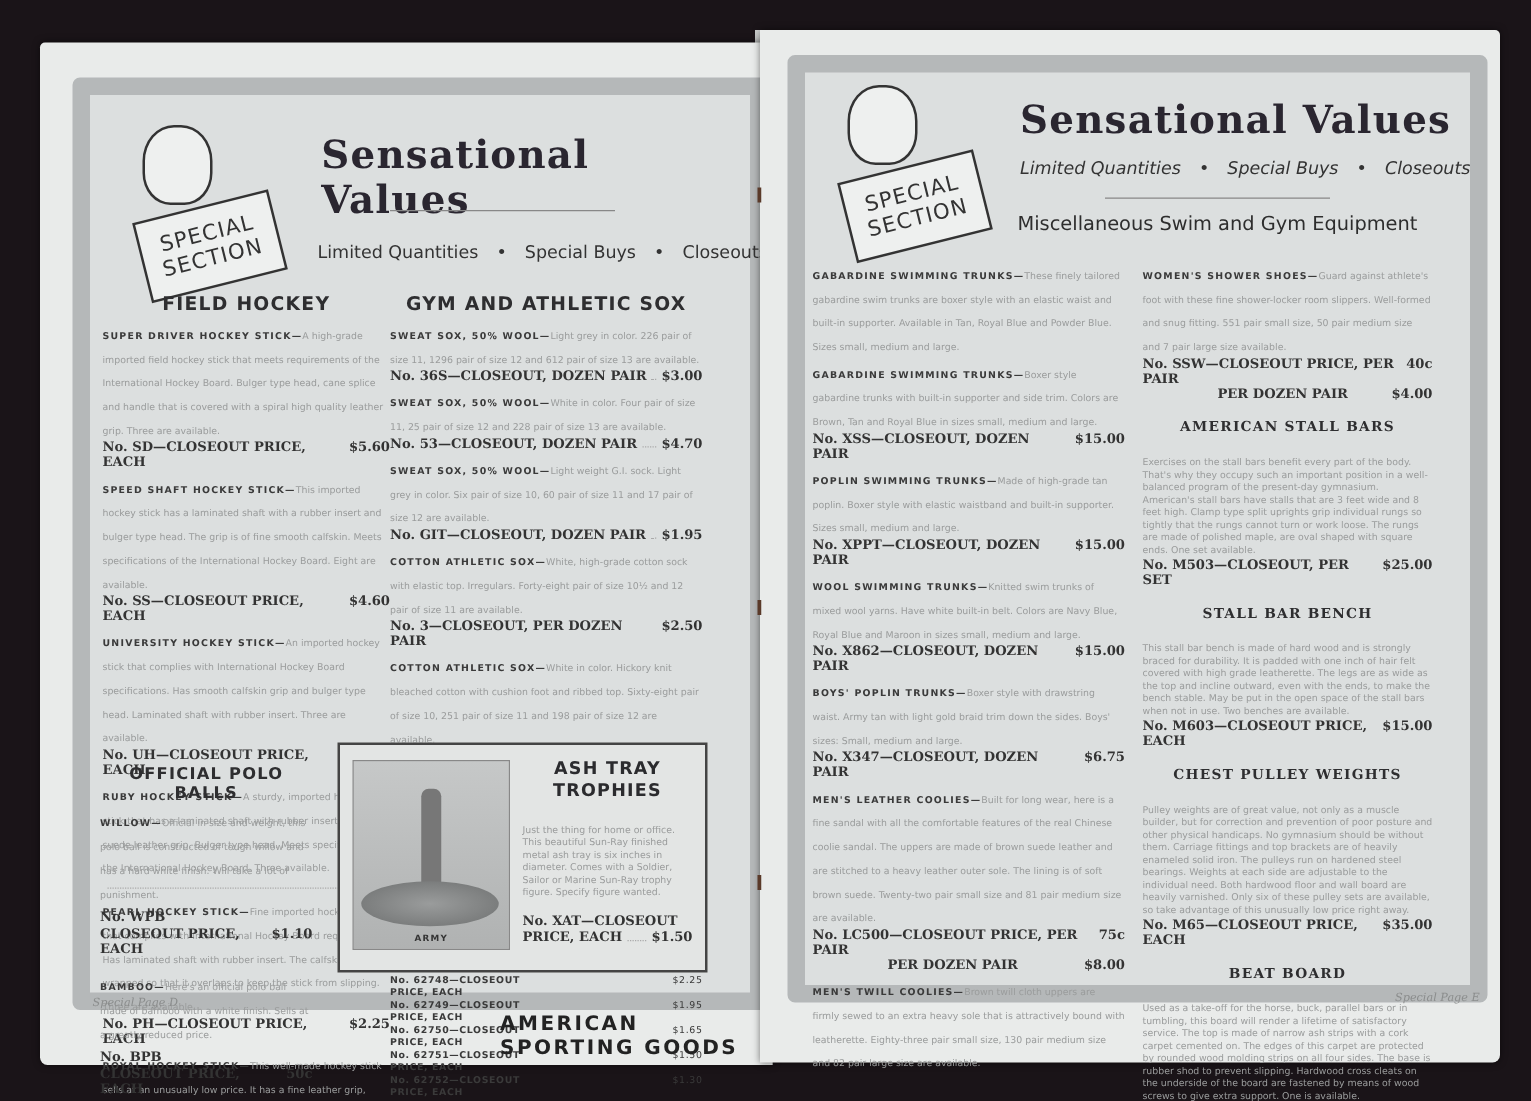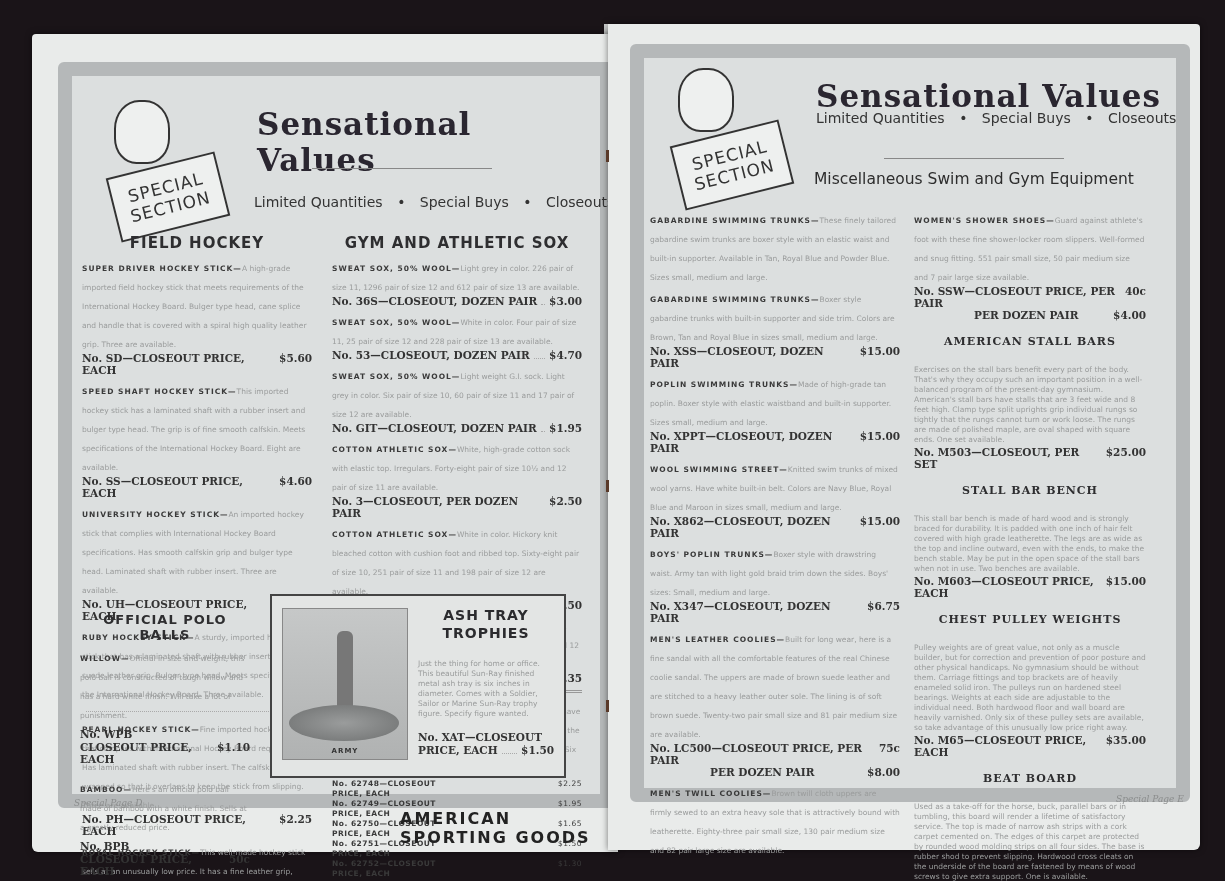--- a/index.html
+++ b/index.html
@@ -92,21 +92,21 @@
             </div></div>
           <div class="item"><span class="iname">PEARL HOCKEY STICK—</span><span class="idesc">Fine imported hockey stick that complies with International Hockey Board requirements. Has laminated shaft with rubber insert. The calfskin grip is wrapped so that it overlaps to keep the stick from slipping. Three are available.</span><div class="order">
               <span>No. PH—CLOSEOUT PRICE, EACH</span>
               <span class="dots"></span>
               <span>$2.25</span>
             </div></div>
           <div class="item"><span class="iname">ROYAL HOCKEY STICK—</span><span class="idesc">This well-made hockey stick sells at an unusually low price. It has a fine leather grip, laminated shaft with rubber insert and bulger type head. Complies with regulations of the International Hockey Board. Three available.</span></div>
         </div>
     </div>
 
-    <div class="col" style="left:260px;top:152px;width:250px;">
+    <div class="col" style="left:240px;top:152px;width:250px;">
       <div class="sect-title">GYM AND ATHLETIC SOX</div>
       <div id="sox-items">
           <div class="item"><span class="iname">SWEAT SOX, 50% WOOL—</span><span class="idesc">Light grey in color. 226 pair of size 11, 1296 pair of size 12 and 612 pair of size 13 are available.</span><div class="order">
               <span>No. 36S—CLOSEOUT, DOZEN PAIR</span>
               <span class="dots"></span>
               <span>$3.00</span>
             </div></div>
           <div class="item"><span class="iname">SWEAT SOX, 50% WOOL—</span><span class="idesc">White in color. Four pair of size 11, 25 pair of size 12 and 228 pair of size 13 are available.</span><div class="order">
               <span>No. 53—CLOSEOUT, DOZEN PAIR</span>
               <span class="dots"></span>
@@ -214,21 +214,21 @@
 </div>
 
 <div class="page right">
   <div class="frame">
     <div class="hdr">
       <div class="mascot" style="left:4px;top:6px">
         <div class="head"></div>
         <div class="sign">SPECIAL SECTION</div>
       </div>
       <div class="title" style="left:172px;top:20px;">Sensational Values</div>
-      <div class="sub" style="left:172px;top:52px;">
+      <div class="sub" style="left:172px;top:69px;font-style:italic;">
         <span>Limited Quantities</span>
         <span style="margin:0 10px">•</span>
         <span>Special Buys</span>
         <span style="margin:0 10px">•</span>
         <span>Closeouts</span>
       </div>
       <div class="rule" style="left:240px;top:100px;width:180px;"></div>
       <div class="misc" style="left:170px;top:112px;">Miscellaneous Swim and Gym Equipment</div>
     </div>
     <div class="col" style="left:6px;top:150px;width:250px;">
@@ -237,21 +237,21 @@
           <div class="item"><span class="iname">GABARDINE SWIMMING TRUNKS—</span><span class="idesc">Boxer style gabardine trunks with built-in supporter and side trim. Colors are Brown, Tan and Royal Blue in sizes small, medium and large.</span><div class="order">
               <span>No. XSS—CLOSEOUT, DOZEN PAIR</span>
               <span class="dots"></span>
               <span>$15.00</span>
             </div></div>
           <div class="item"><span class="iname">POPLIN SWIMMING TRUNKS—</span><span class="idesc">Made of high-grade tan poplin. Boxer style with elastic waistband and built-in supporter. Sizes small, medium and large.</span><div class="order">
               <span>No. XPPT—CLOSEOUT, DOZEN PAIR</span>
               <span class="dots"></span>
               <span>$15.00</span>
             </div></div>
-          <div class="item"><span class="iname">WOOL SWIMMING STREET—</span><span class="idesc">Knitted swim trunks of mixed wool yarns. Have white built-in belt. Colors are Navy Blue, Royal Blue and Maroon in sizes small, medium and large.</span><div class="order">
+          <div class="item"><span class="iname">WOOL SWIMMING TRUNKS—</span><span class="idesc">Knitted swim trunks of mixed wool yarns. Have white built-in belt. Colors are Navy Blue, Royal Blue and Maroon in sizes small, medium and large.</span><div class="order">
               <span>No. X862—CLOSEOUT, DOZEN PAIR</span>
               <span class="dots"></span>
               <span>$15.00</span>
             </div></div>
           <div class="item"><span class="iname">BOYS' POPLIN TRUNKS—</span><span class="idesc">Boxer style with drawstring waist. Army tan with light gold braid trim down the sides. Boys' sizes: Small, medium and large.</span><div class="order">
               <span>No. X347—CLOSEOUT, DOZEN PAIR</span>
               <span class="dots"></span>
               <span>$6.75</span>
             </div></div>
           <div class="item"><span class="iname">MEN'S LEATHER COOLIES—</span><span class="idesc">Built for long wear, here is a fine sandal with all the comfortable features of the real Chinese coolie sandal. The uppers are made of brown suede leather and are stitched to a heavy leather outer sole. The lining is of soft brown suede. Twenty-two pair small size and 81 pair medium size are available.</span><div class="order">

